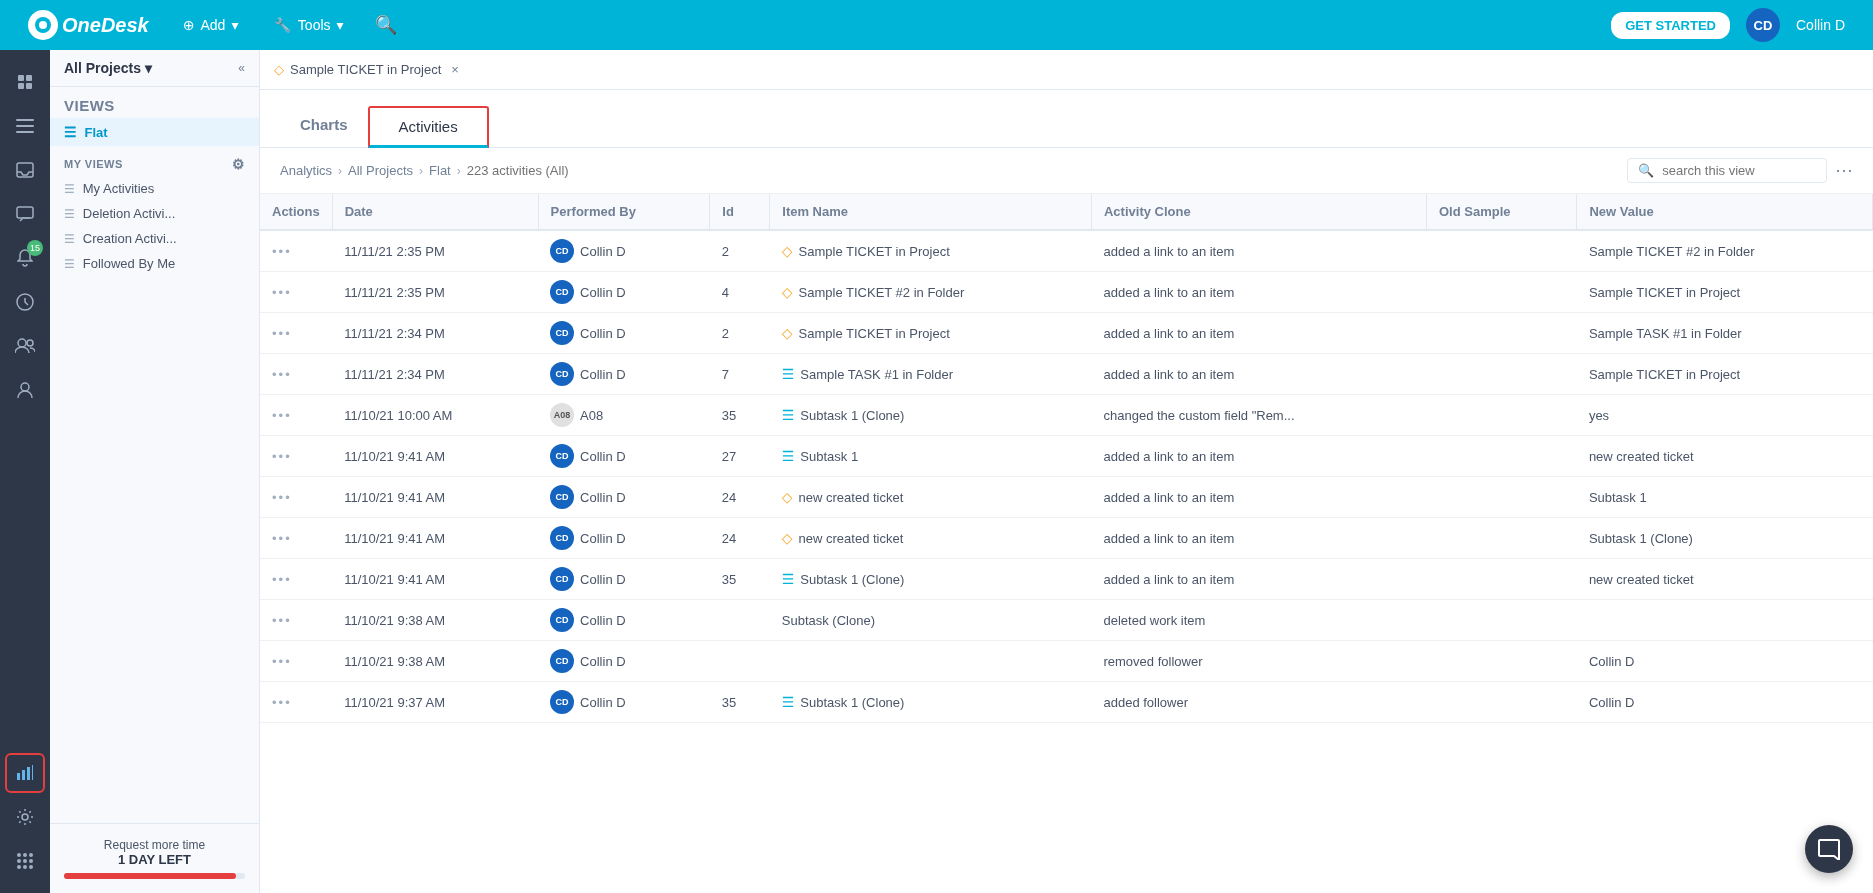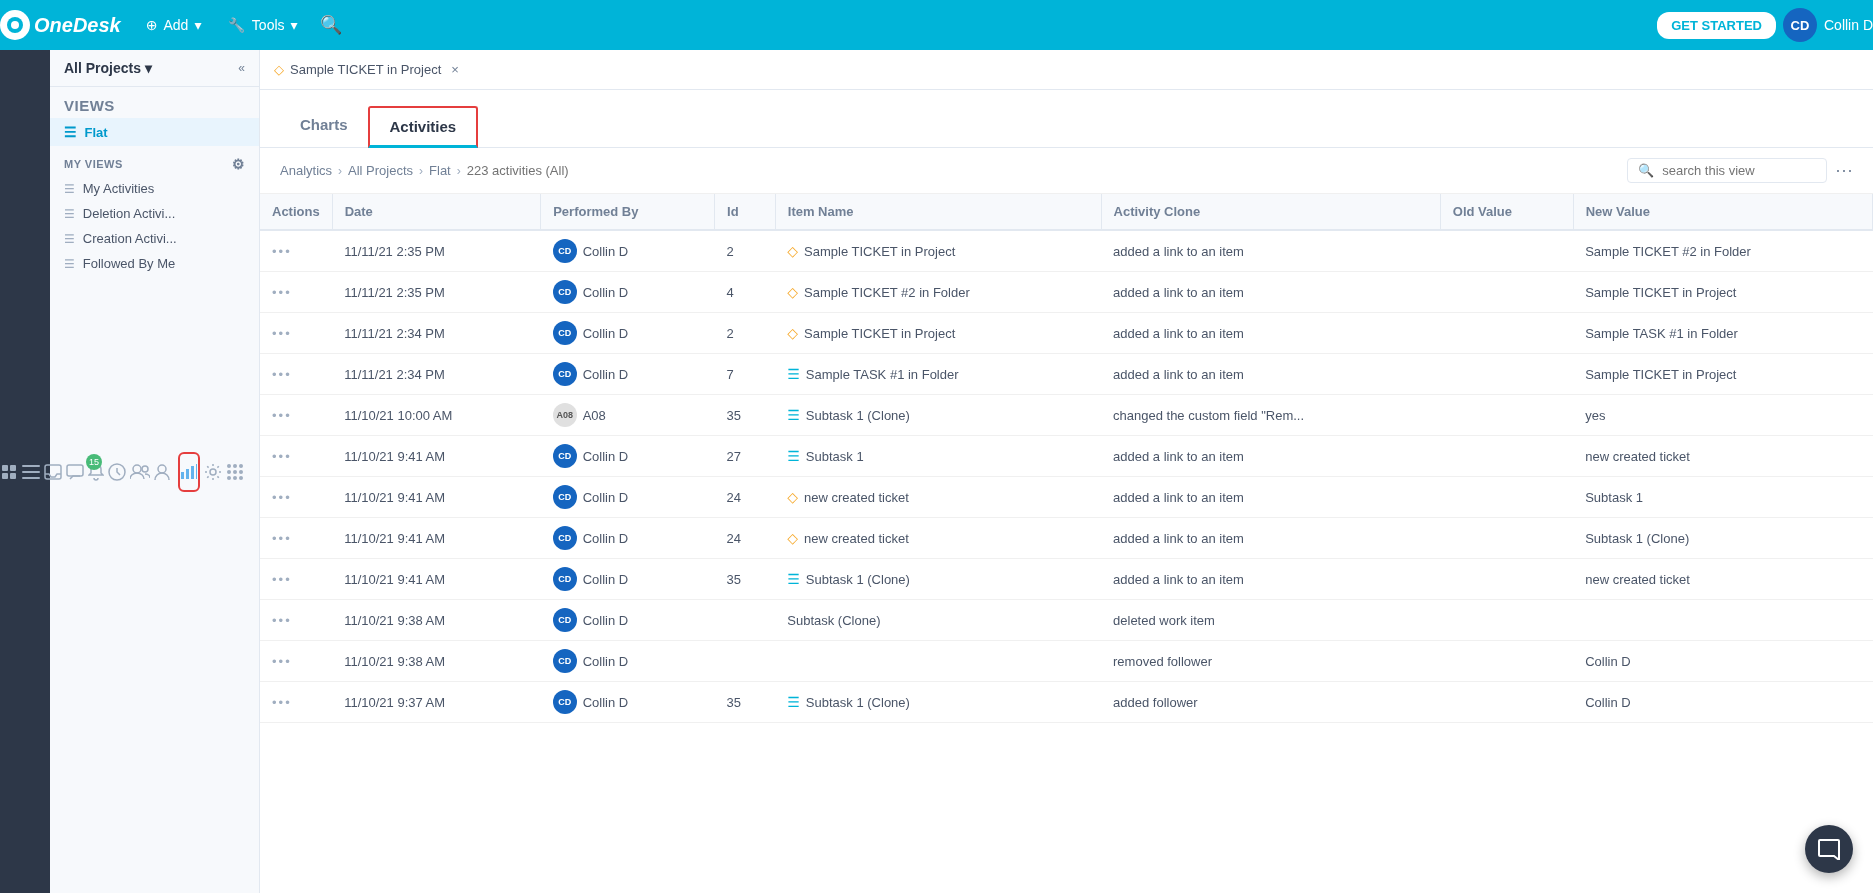--- a/index.html
+++ b/index.html
@@ -4,22 +4,22 @@
   <style>
     * { box-sizing: border-box; margin: 0; padding: 0; }
     body { font-family: 'Segoe UI', Arial, sans-serif; font-size: 13px; background: #f0f0f0; overflow: hidden; height: 893px; }
 
     
     .top-nav {
       display: flex;
       align-items: center;
       background: #00b4d8;
       height: 50px;
-      padding: 0 0;
-      gap: 7px;
+      padding: 0 28px;
+      gap: 16px;
       position: fixed;
       top: 0; left: 0; right: 0;
       z-index: 100;
     }
     .logo {
       color: white;
       font-weight: bold;
       font-size: 22px;
       font-style: italic;
       margin-right: 8px;
@@ -57,21 +57,21 @@
     .user-name { color: white; font-size: 14px; cursor: pointer; }
 
     
     .left-icon-bar {
       position: fixed;
       top: 50px; left: 0;
       width: 50px;
       height: calc(893px - 50px);
       background: #2d3748;
       display: flex;
-      flex-direction: row;
+      flex-direction: column;
       align-items: center;
       padding: 12px 0;
       gap: 4px;
       z-index: 90;
     }
     .left-icon {
       width: 40px; height: 40px;
       border-radius: 6px;
       display: flex; align-items: center; justify-content: center;
       color: #a0aec0; cursor: pointer; font-size: 16px;
@@ -187,27 +187,27 @@
       padding: 12px 20px;
       cursor: pointer;
       color: #718096;
       font-size: 15px;
       border-bottom: 3px solid transparent;
       margin-bottom: -1px;
       font-weight: bold;
     }
     .analytics-tab.active {
       color: #2d3748;
-      font-weight: 700;
+      font-weight: 400;
       border-bottom: 3px solid #00b4d8;
       border-left: 2px solid #e53e3e;
       border-right: 2px solid #e53e3e;
       border-top: 2px solid #e53e3e;
       border-radius: 3px 3px 0 0;
-      padding: 10px 20px;
+      padding: 10px 29px;
     }
 
     
     .breadcrumb-bar {
       display: flex; align-items: center; gap: 0;
       padding: 10px 20px;
       border-bottom: 1px solid #f0f0f0;
       background: white;
     }
     .breadcrumb-item { color: #718096; font-size: 13px; cursor: pointer; }
@@ -460,20 +460,27 @@
       <div class="sidebar-view-item">
         <span class="drag-icon">☰</span>
         <span>Creation Activi...</span>
       </div>
       <div class="sidebar-view-item">
         <span class="drag-icon">☰</span>
         <span>Followed By Me</span>
       </div>
     </div>
 
+  <div class="sidebar-footer">
+    <div class="request-time">Request more time</div>
+    <div class="day-left">1 DAY LEFT</div>
+    <div class="progress-bar">
+      <div class="progress-fill"></div>
+    </div>
+  </div>
 </div>
 
 <div class="main-content">
 
   <div class="open-tab">
     <div class="open-tab-label">
       <span style="color:#f6a623;">◇</span>
       <span>Sample TICKET in Project</span>
       <span class="tab-close">×</span>
     </div>
@@ -507,21 +514,21 @@
   <div class="table-container">
     <table>
       <thead>
         <tr>
           <th>Actions</th>
           <th>Date</th>
           <th>Performed By</th>
           <th>Id</th>
           <th>Item Name</th>
           <th>Activity Clone</th>
-          <th>Old Value</th>
+          <th>Old Sample</th>
           <th>New Value</th>
         </tr>
       </thead>
       <tbody id="table-body">
       <tr>
     <td>
       <div class="row-actions">
         <span>•</span>
                 <span>•</span>
                 <span>•</span>

